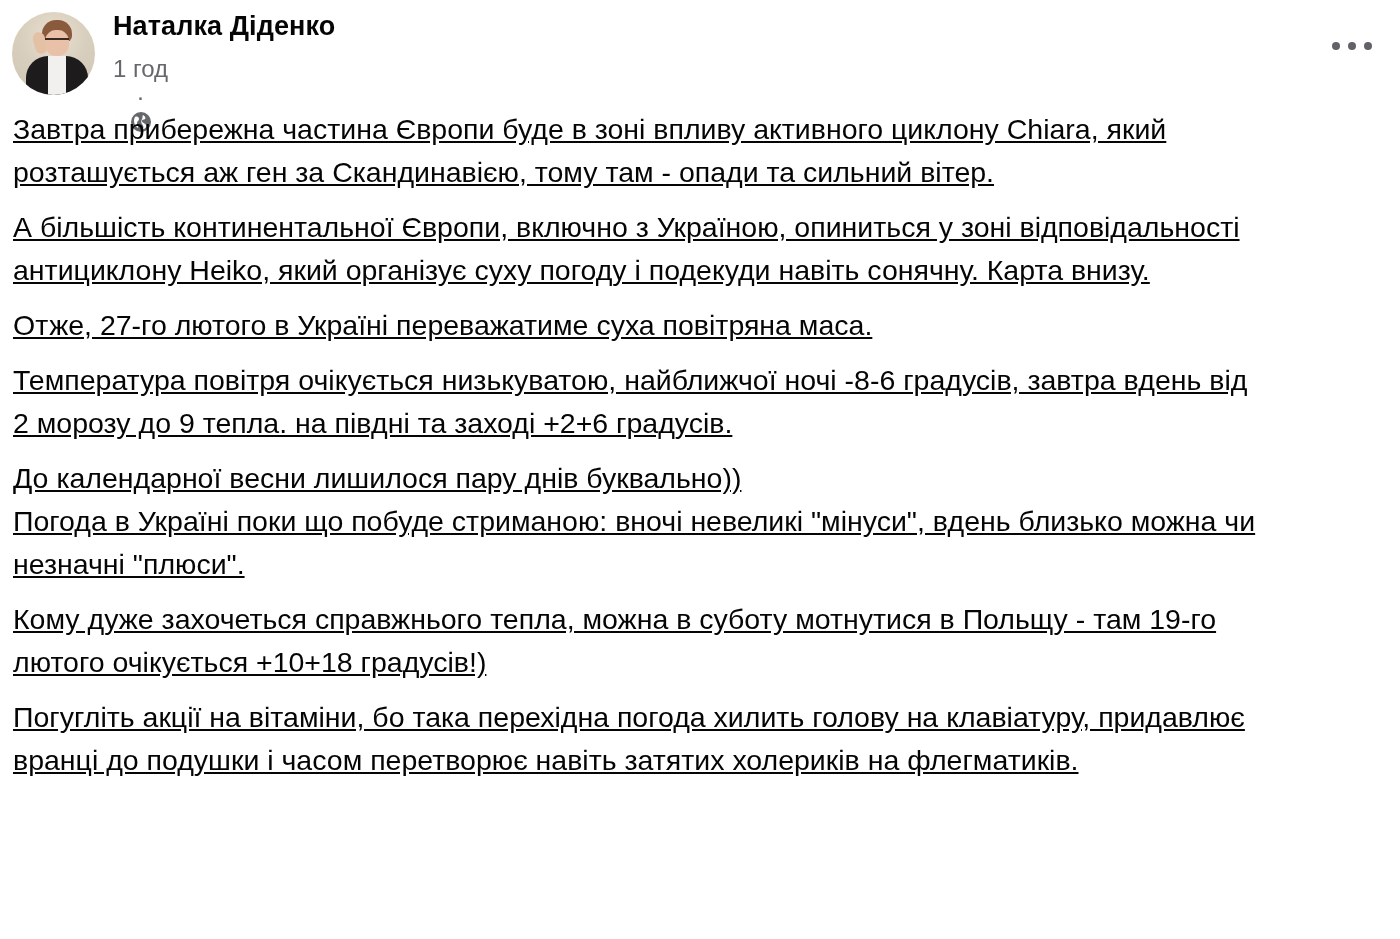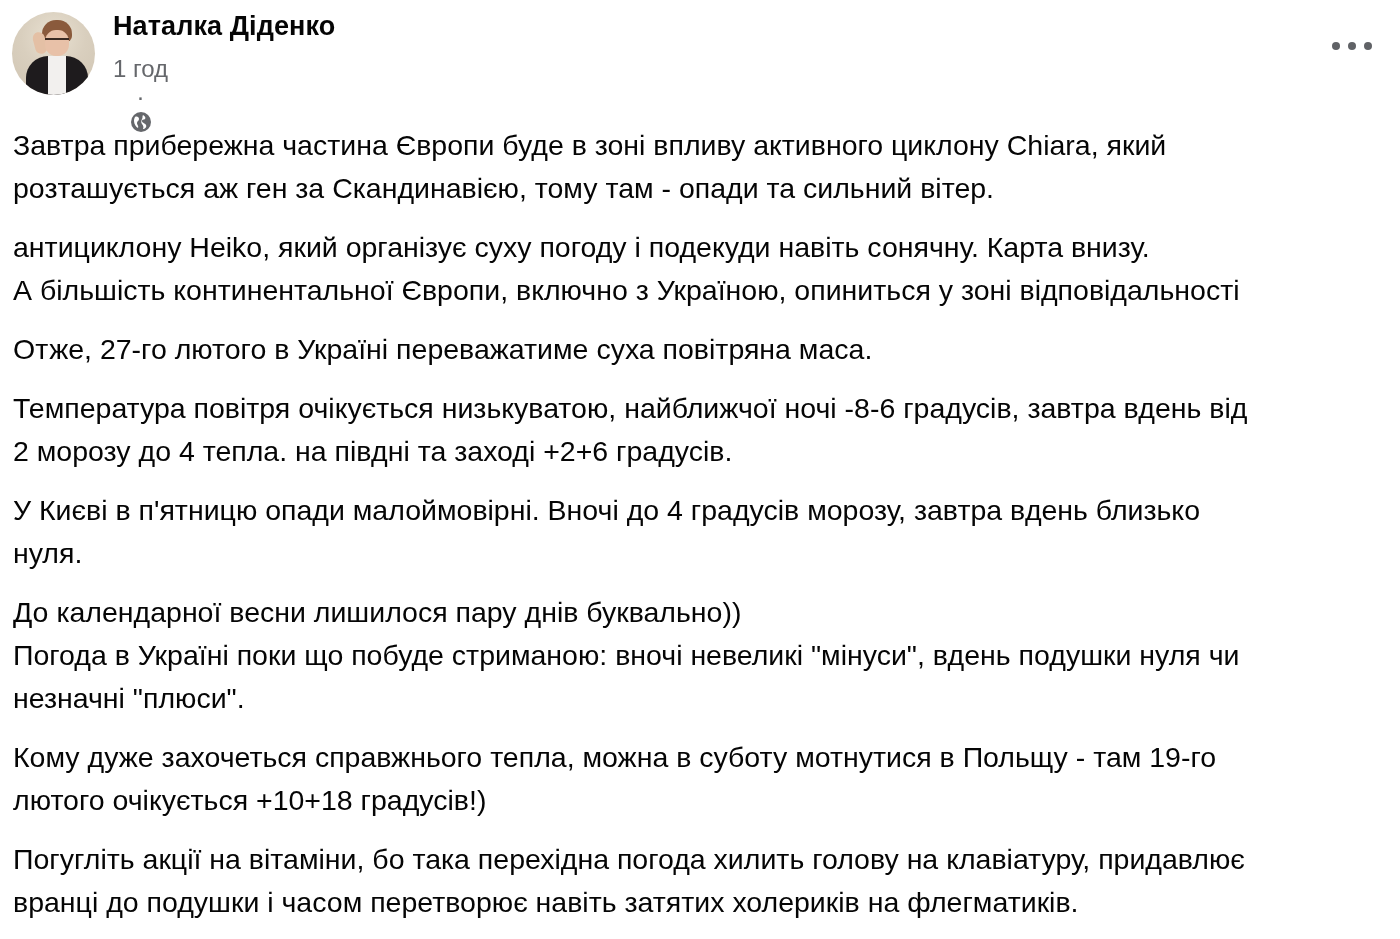--- a/index.html
+++ b/index.html
@@ -92,22 +92,23 @@
   }
   .post-body {
     position: absolute;
     left: 13px; top: 108px;
     width: 1375px;
     font-size: 28.5px;
     line-height: 43px;
     color: #050505;
   }
   .post-body p {
-    margin: 16px 0 12px 0;
+    margin: 0 0 12px 0;
     white-space: normal;
+    text-decoration: underline;
   }
   .post-body .line { display: block; white-space: nowrap; }
 </style>
 </head>
 <body>
 
 <div class="post-header">
   <div class="avatar">
     <div class="hair"></div>
     <div class="hand"></div>
@@ -137,37 +138,33 @@
     <span></span>
   </div>
 </div>
 
 <div class="post-body">
   <p>
     <span class="line">Завтра прибережна частина Європи буде в зоні впливу активного циклону Chiara, який</span>
     <span class="line">розташується аж ген за Скандинавією, тому там - опади та сильний вітер.</span>
   </p>
   <p>
+    <span class="line">А більшість континентальної Європи, включно з Україною, опиниться у зоні відповідальності</span>
     <span class="line">антициклону Heiko, який організує суху погоду і подекуди навіть сонячну. Карта внизу.</span>
-    <span class="line">А більшість континентальної Європи, включно з Україною, опиниться у зоні відповідальності</span>
   </p>
   <p>
     <span class="line">Отже, 27-го лютого в Україні переважатиме суха повітряна маса.</span>
   </p>
   <p>
     <span class="line">Температура повітря очікується низькуватою, найближчої ночі -8-6 градусів, завтра вдень від</span>
-    <span class="line">2 морозу до 4 тепла. на півдні та заході +2+6 градусів.</span>
-  </p>
-  <p>
-    <span class="line">У Києві в п'ятницю опади малоймовірні. Вночі до 4 градусів морозу, завтра вдень близько</span>
-    <span class="line">нуля.</span>
+    <span class="line">2 морозу до 9 тепла. на півдні та заході +2+6 градусів.</span>
   </p>
   <p>
     <span class="line">До календарної весни лишилося пару днів буквально))</span>
-    <span class="line">Погода в Україні поки що побуде стриманою: вночі невеликі "мінуси", вдень подушки нуля чи</span>
+    <span class="line">Погода в Україні поки що побуде стриманою: вночі невеликі "мінуси", вдень близько можна чи</span>
     <span class="line">незначні "плюси".</span>
   </p>
   <p>
     <span class="line">Кому дуже захочеться справжнього тепла, можна в суботу мотнутися в Польщу - там 19-го</span>
     <span class="line">лютого очікується +10+18 градусів!)</span>
   </p>
   <p>
     <span class="line">Погугліть акції на вітаміни, бо така перехідна погода хилить голову на клавіатуру, придавлює</span>
     <span class="line">вранці до подушки і часом перетворює навіть затятих холериків на флегматиків.</span>
   </p>

